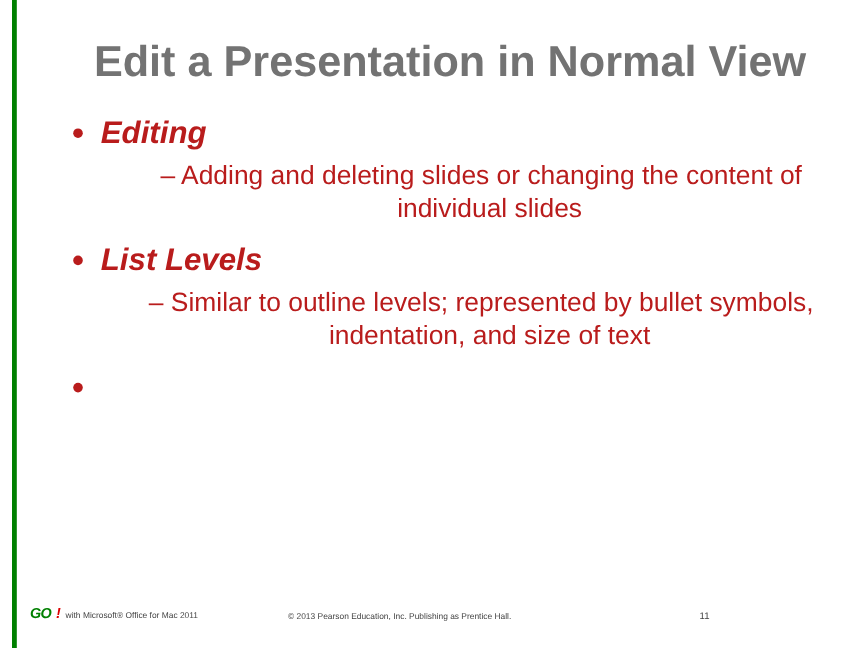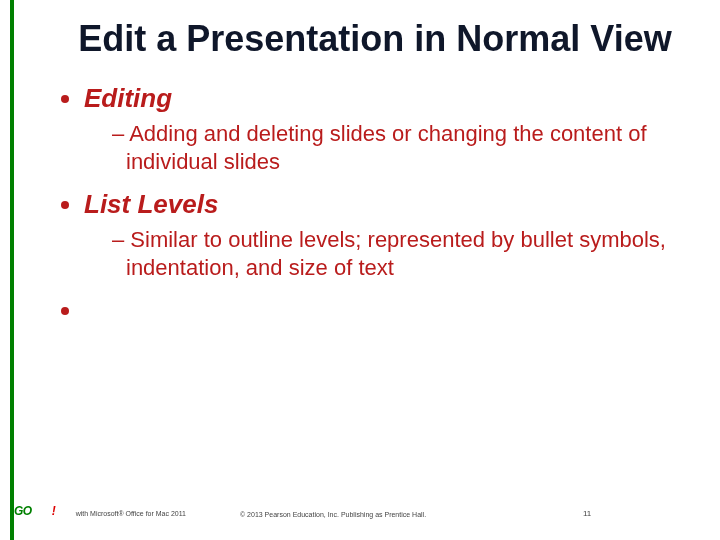--- a/index.html
+++ b/index.html
@@ -20,26 +20,26 @@
     height: 540px;
     background: #008000;
   }
   .slide {
     box-sizing: border-box;
     padding: 18px 30px 0 60px;
     width: 100%;
     height: 100%;
   }
   .title {
-    color: #0f172a;
+    color: #737373;
     font-weight: bold;
     font-size: 36px;
     line-height: 1.15;
     text-align: center;
-    margin: 0 0 24px;
+    margin: 12px 0 24px;
   }
   ul.level1 {
     margin: 0;
     padding-left: 24px;
     list-style: disc;
     color: #b91c1c;
   }
   ul.level1 > li {
     font-size: 26px;
     font-weight: bold;
@@ -47,37 +47,38 @@
     margin-bottom: 6px;
   }
   .sub {
     margin: 6px 0 14px 28px;
     font-size: 22px;
     font-weight: normal;
     font-style: normal;
     text-indent: -14px;
     padding-left: 14px;
     line-height: 1.25;
+    text-align: center;
   }
   .footer {
     position: absolute;
     left: 0;
     right: 0;
     bottom: 22px;
     height: 20px;
     font-size: 8px;
     color: #444;
   }
   .footer .brand {
     position: absolute;
-    left: 14px;
+    left: 25px;
     bottom: 0;
     display: flex;
     align-items: flex-end;
-    gap: 20px;
+    gap: 4px;
   }
   .brand-go {
     font-weight: 900;
     font-style: italic;
     font-size: 12px;
     color: #008000;
     letter-spacing: -0.5px;
   }
   .brand-bang {
     font-weight: 900;

